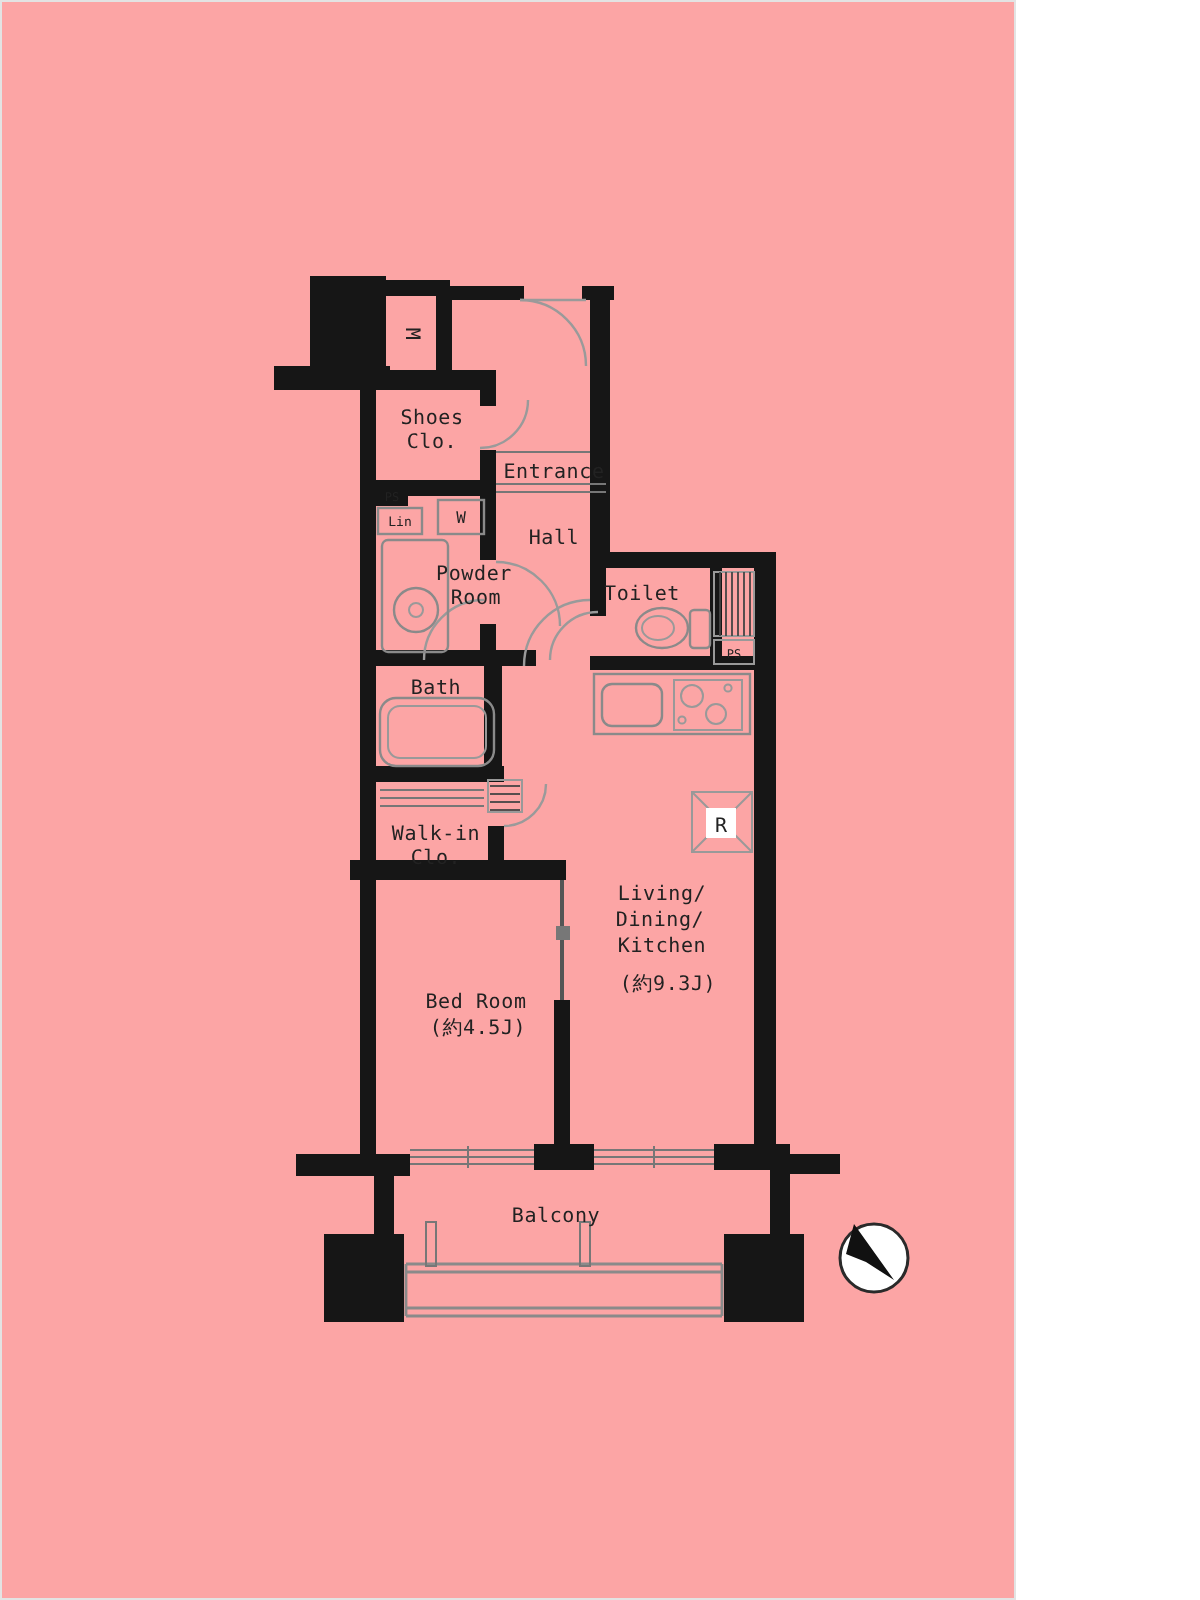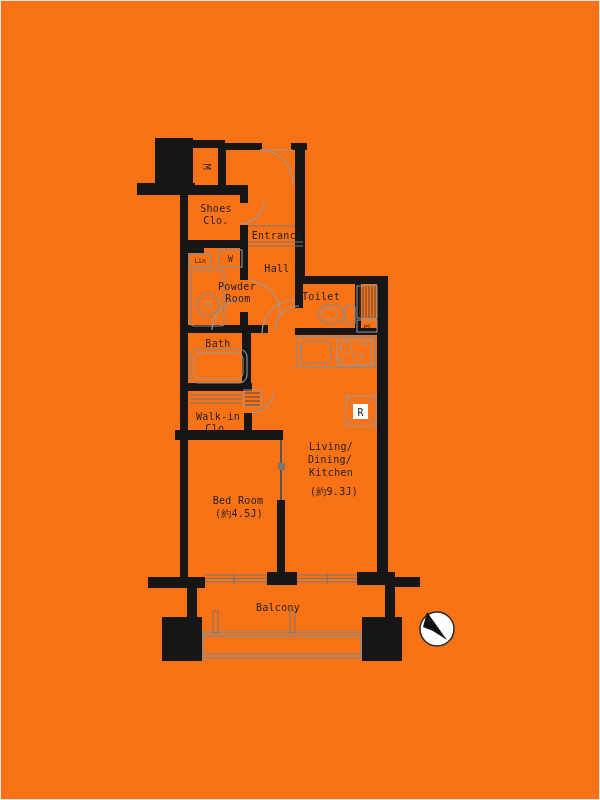--- a/index.html
+++ b/index.html
@@ -1,16 +1,16 @@
 <!DOCTYPE html>
 <html><head>
 <meta charset="utf-8">
 <style>
   html,body{margin:0;padding:0;background:#ffffff;}
-  .frame{position:relative;width:600px;height:800px;background:#f97316;
+  .frame{position:relative;width:508px;height:800px;background:#fca5a5;
          outline:1px solid #e3e3e3;outline-offset:-1px;overflow:hidden;
          font-family:"DejaVu Sans Mono", monospace;}
   svg{position:absolute;left:0;top:0;}
   text{fill:#222222;font-family:"DejaVu Sans Mono", monospace;}
   .wall{fill:#161616;stroke:none;}
   .arc{fill:none;stroke:#9a9a9a;stroke-width:1.2;}
   .fix{fill:none;stroke:#8a8a8a;stroke-width:1.2;}
   .fix2{fill:none;stroke:#999999;stroke-width:1;}
   .thin{stroke:#777777;stroke-width:1;fill:none;}
   .rail{stroke:#8a8a8a;stroke-width:1.4;fill:none;}

